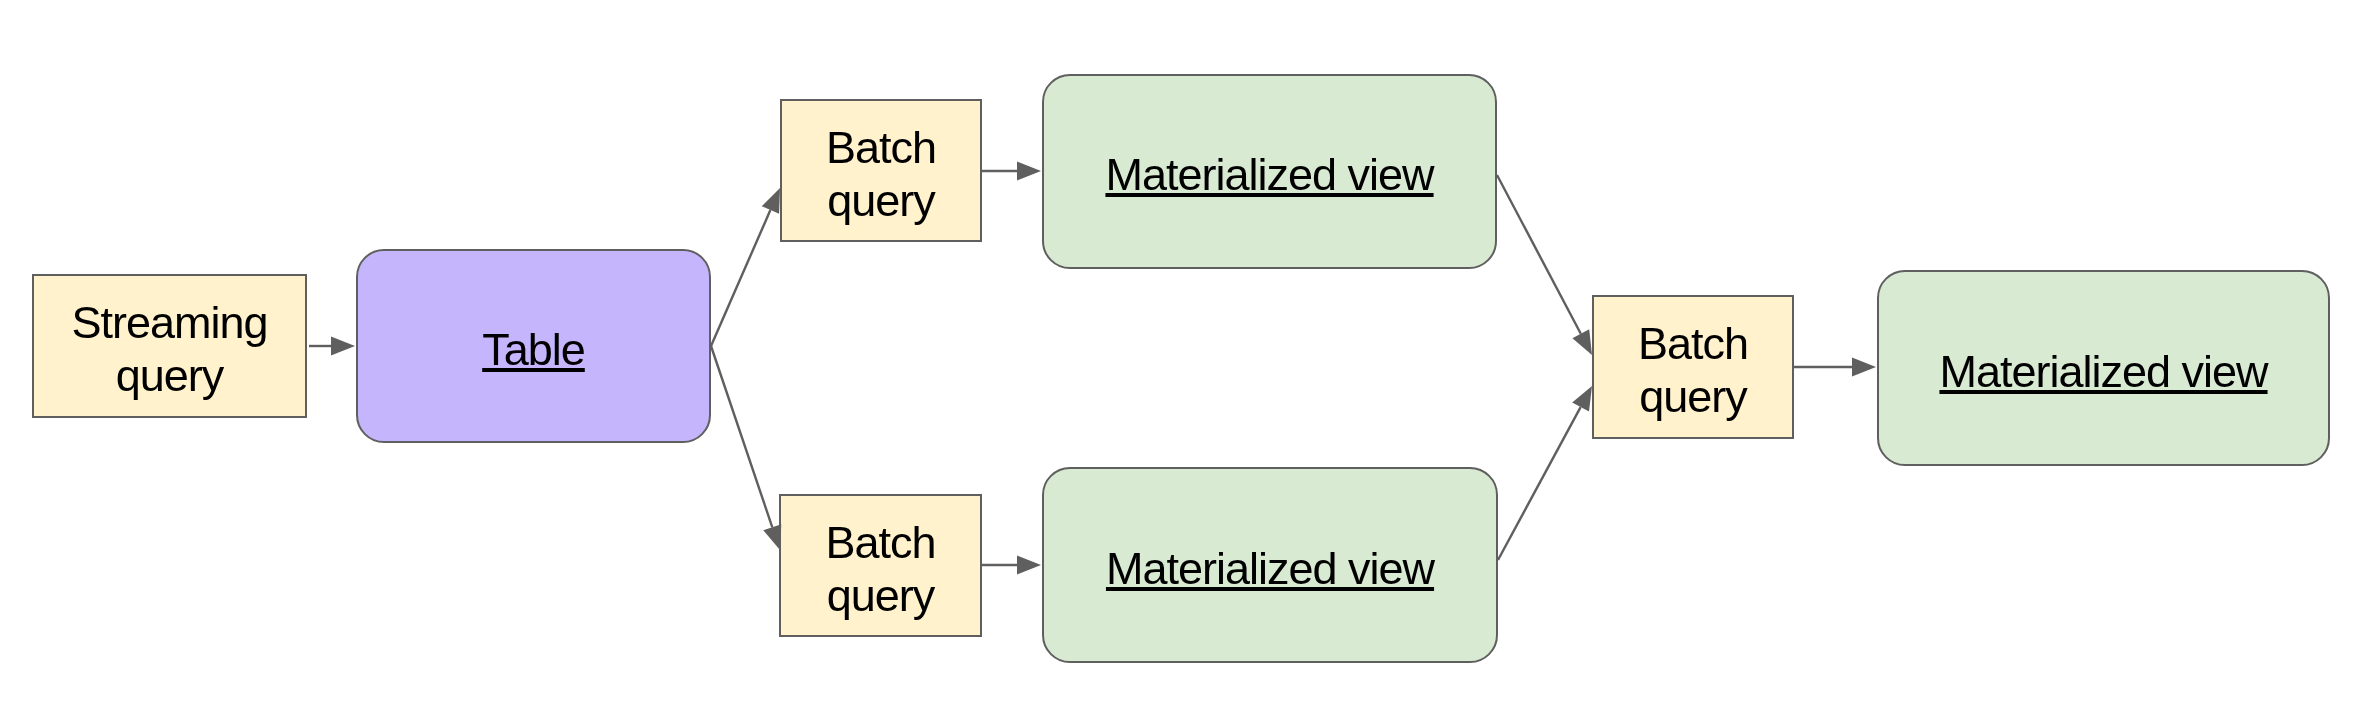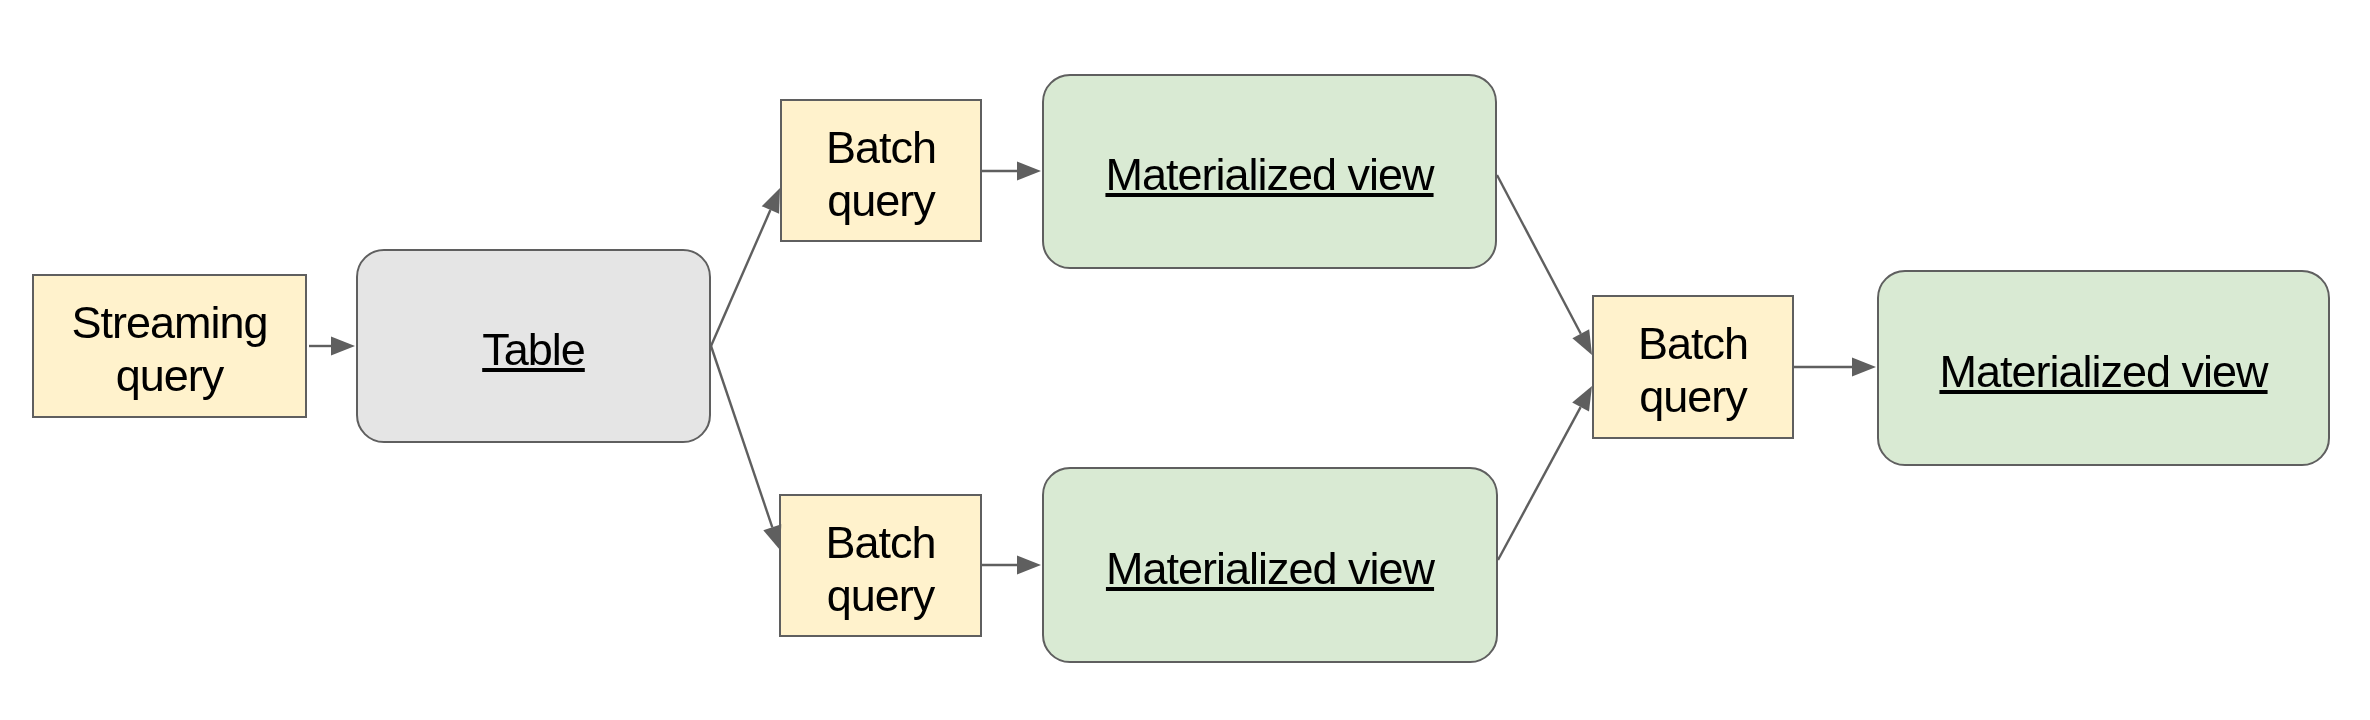--- a/index.html
+++ b/index.html
@@ -102,21 +102,21 @@
       <line x1="1794" y1="367" x2="1852" y2="367"></line>
       <polygon points="1876,367 1852,376.5 1852,357.5"></polygon>
     </g>
   </svg>
 
   <div class="node" id="node-streaming-query" style="background: rgb(255, 242, 204); border-color: rgb(95, 95, 95); color: rgb(0, 0, 0);">
     <span class="node-label">Streaming</span>
     <span class="node-label">query</span>
   </div>
 
-  <div class="node rounded" id="node-table" style="background: #e5e5e5; border-color: rgb(95, 95, 95); color: rgb(0, 0, 0);">
+  <div class="node rounded" id="node-table" style="background: #c4b5fd; border-color: rgb(95, 95, 95); color: rgb(0, 0, 0);">
     <span class="node-label">Table</span>
   </div>
 
   <div class="node" id="node-batch-query-top" style="background: rgb(255, 242, 204); border-color: rgb(95, 95, 95); color: rgb(0, 0, 0);">
     <span class="node-label">Batch</span>
     <span class="node-label">query</span>
   </div>
 
   <div class="node rounded" id="node-mv-top" style="background: rgb(217, 234, 211); border-color: rgb(95, 95, 95); color: rgb(0, 0, 0);">
     <span class="node-label">Materialized view</span>

